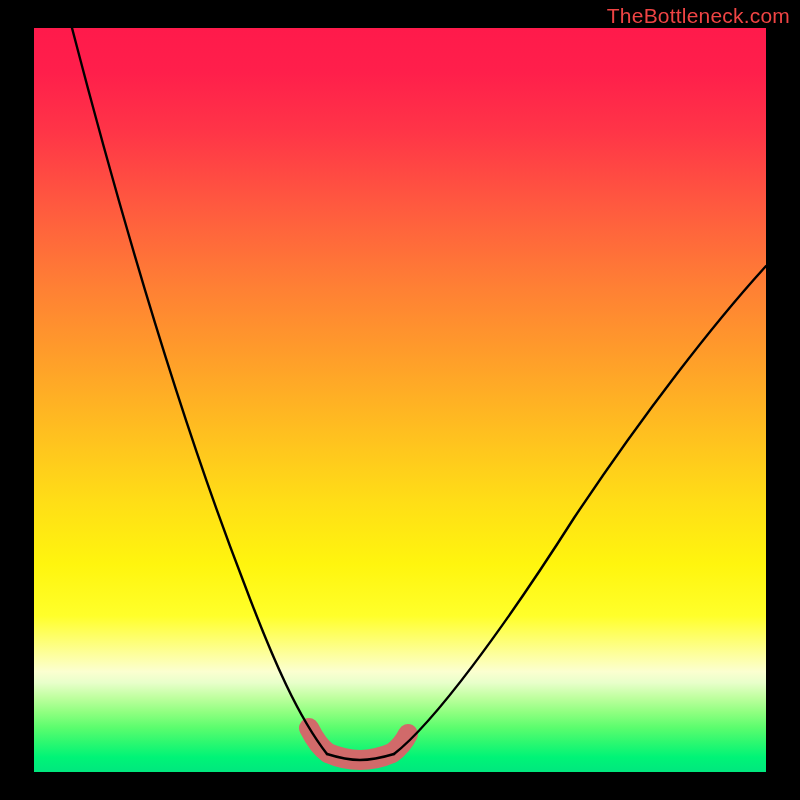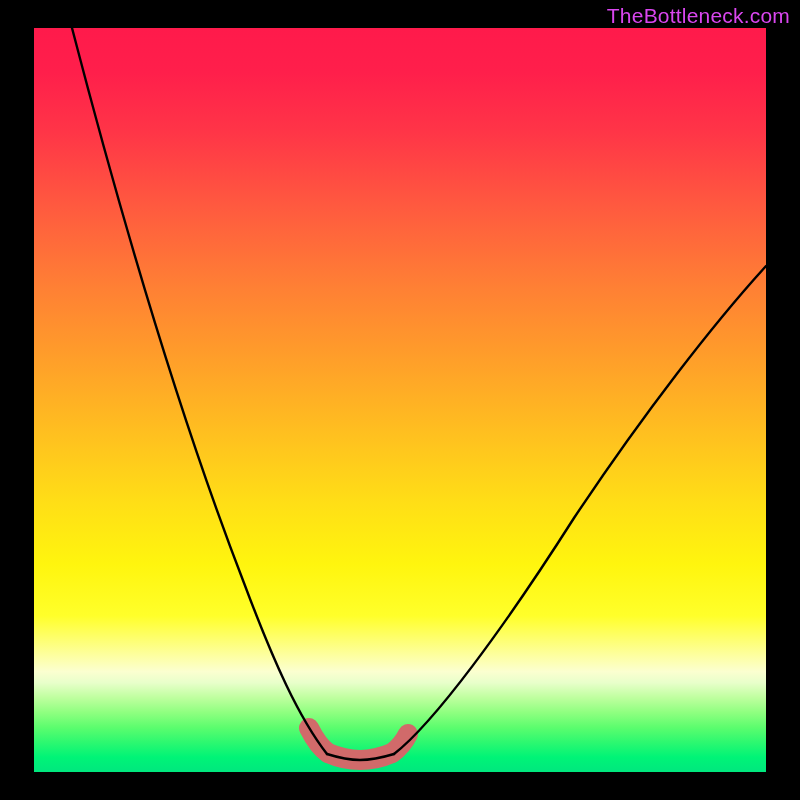--- a/index.html
+++ b/index.html
@@ -14,21 +14,21 @@
   .stage {
     position: relative;
     width: 800px;
     height: 800px;
     background: #000;
   }
   .watermark {
     position: absolute;
     top: 4px;
     right: 10px;
-    color: #d946ef;
+    color: #ef4444;
     font-size: 21px;
     font-weight: 400;
     letter-spacing: 0.2px;
     z-index: 5;
   }
   .plot {
     position: absolute;
     left: 34px;
     top: 28px;
     width: 732px;

